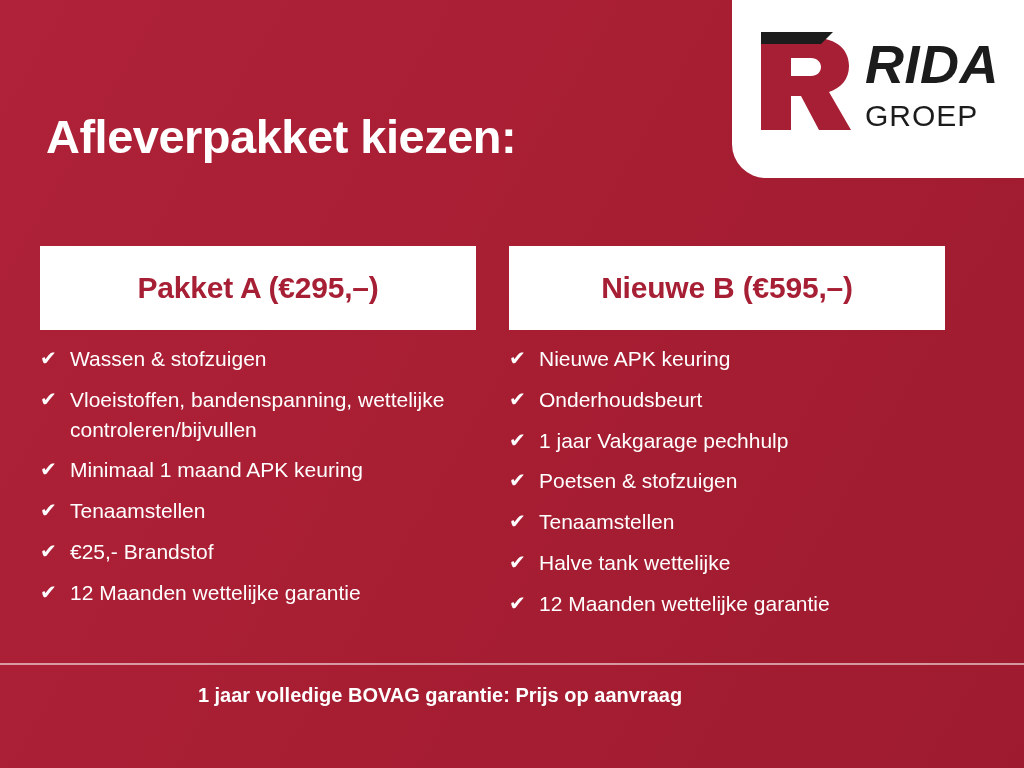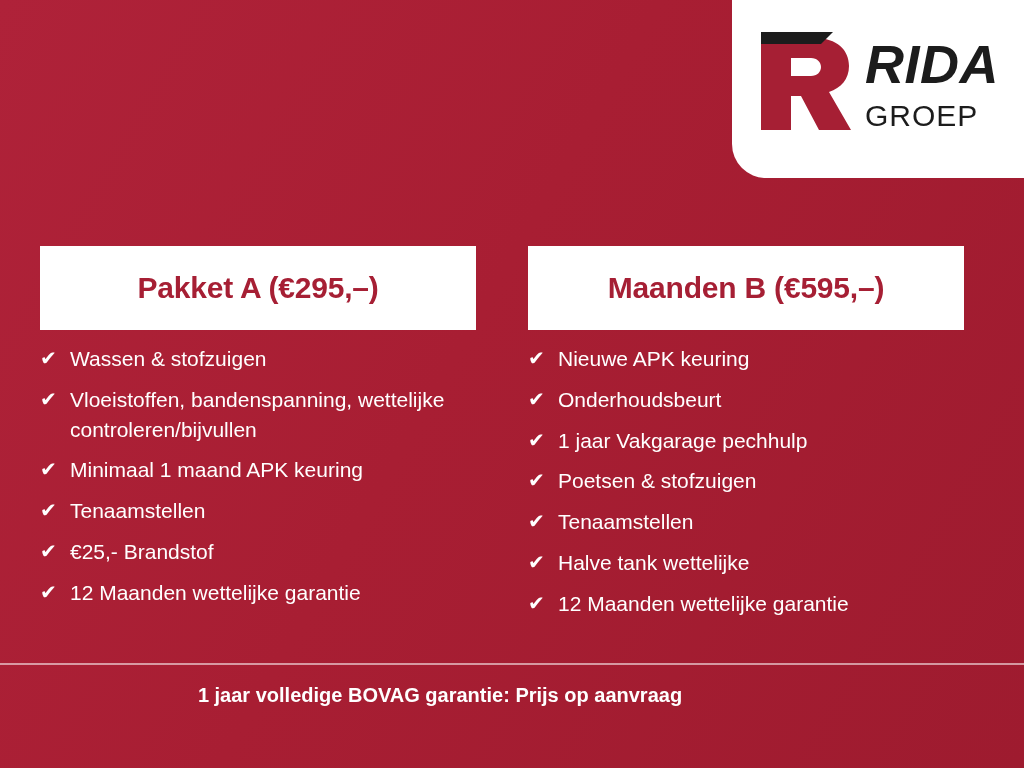--- a/index.html
+++ b/index.html
@@ -93,21 +93,21 @@
     white-space: nowrap;
   }
 
   
   .packages {
     position: absolute;
     top: 246px;
     left: 40px;
     width: 944px;
     display: flex;
-    gap: 52px;
+    gap: 33px;
   }
   .package {
     width: 436px;
   }
   .package-header {
     background: #ffffff;
     height: 84px;
     display: flex;
     align-items: center;
     justify-content: center;
@@ -170,20 +170,21 @@
       <svg class="logo-mark" viewBox="0 0 96 104" aria-hidden="true">
         <path d="M4 6 H58 C80 6 92 18 92 34 C92 47 84 56 72 60 L94 98 H62 L44 64 H34 V98 H4 Z M34 26 V44 H54 C60 44 64 40 64 35 C64 30 60 26 54 26 Z" fill="#A61F34"></path>
         <path d="M4 0 H76 L64 12 H4 Z" fill="#1C1C1C"></path>
       </svg>
       <div class="logo-text">
         <span class="logo-rida">RIDA</span>
         <span class="logo-groep">GROEP</span>
       </div>
     </div>
 
+    <h1 class="page-title">Afleverpakket kiezen:</h1>
 
     <div class="packages">
 
       <div class="package">
         <div class="package-header">Pakket A (€295,–)</div>
         <ul class="feature-list">
           <li class="feature-item">
             <span class="check">✔</span>
             <span class="feature-text">Wassen &amp; stofzuigen</span>
           </li>
@@ -204,21 +205,21 @@
             <span class="feature-text">€25,- Brandstof</span>
           </li>
           <li class="feature-item">
             <span class="check">✔</span>
             <span class="feature-text">12 Maanden wettelijke garantie</span>
           </li>
         </ul>
       </div>
 
       <div class="package">
-        <div class="package-header">Maanden B (€595,–)</div>
+        <div class="package-header">Nieuwe B (€595,–)</div>
         <ul class="feature-list">
           <li class="feature-item">
             <span class="check">✔</span>
             <span class="feature-text">Nieuwe APK keuring</span>
           </li>
           <li class="feature-item">
             <span class="check">✔</span>
             <span class="feature-text">Onderhoudsbeurt</span>
           </li>
           <li class="feature-item">

